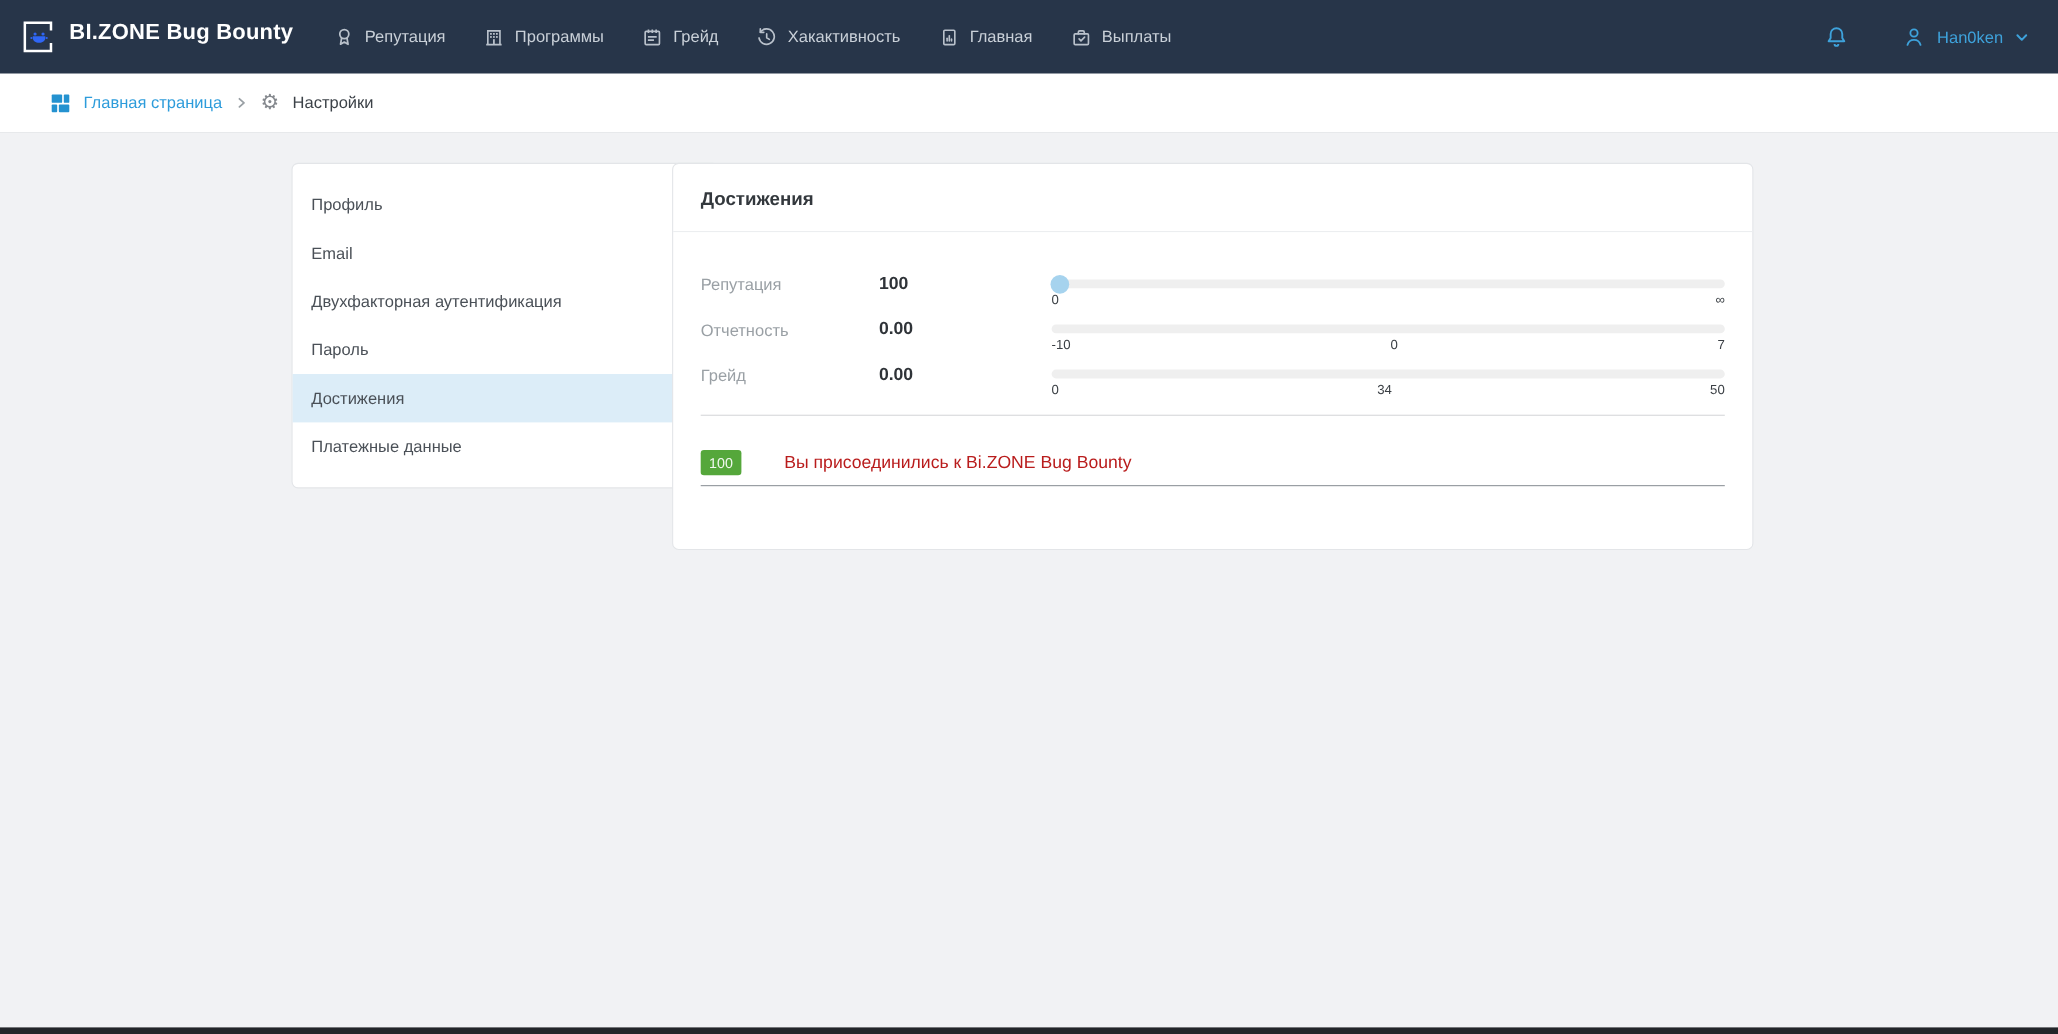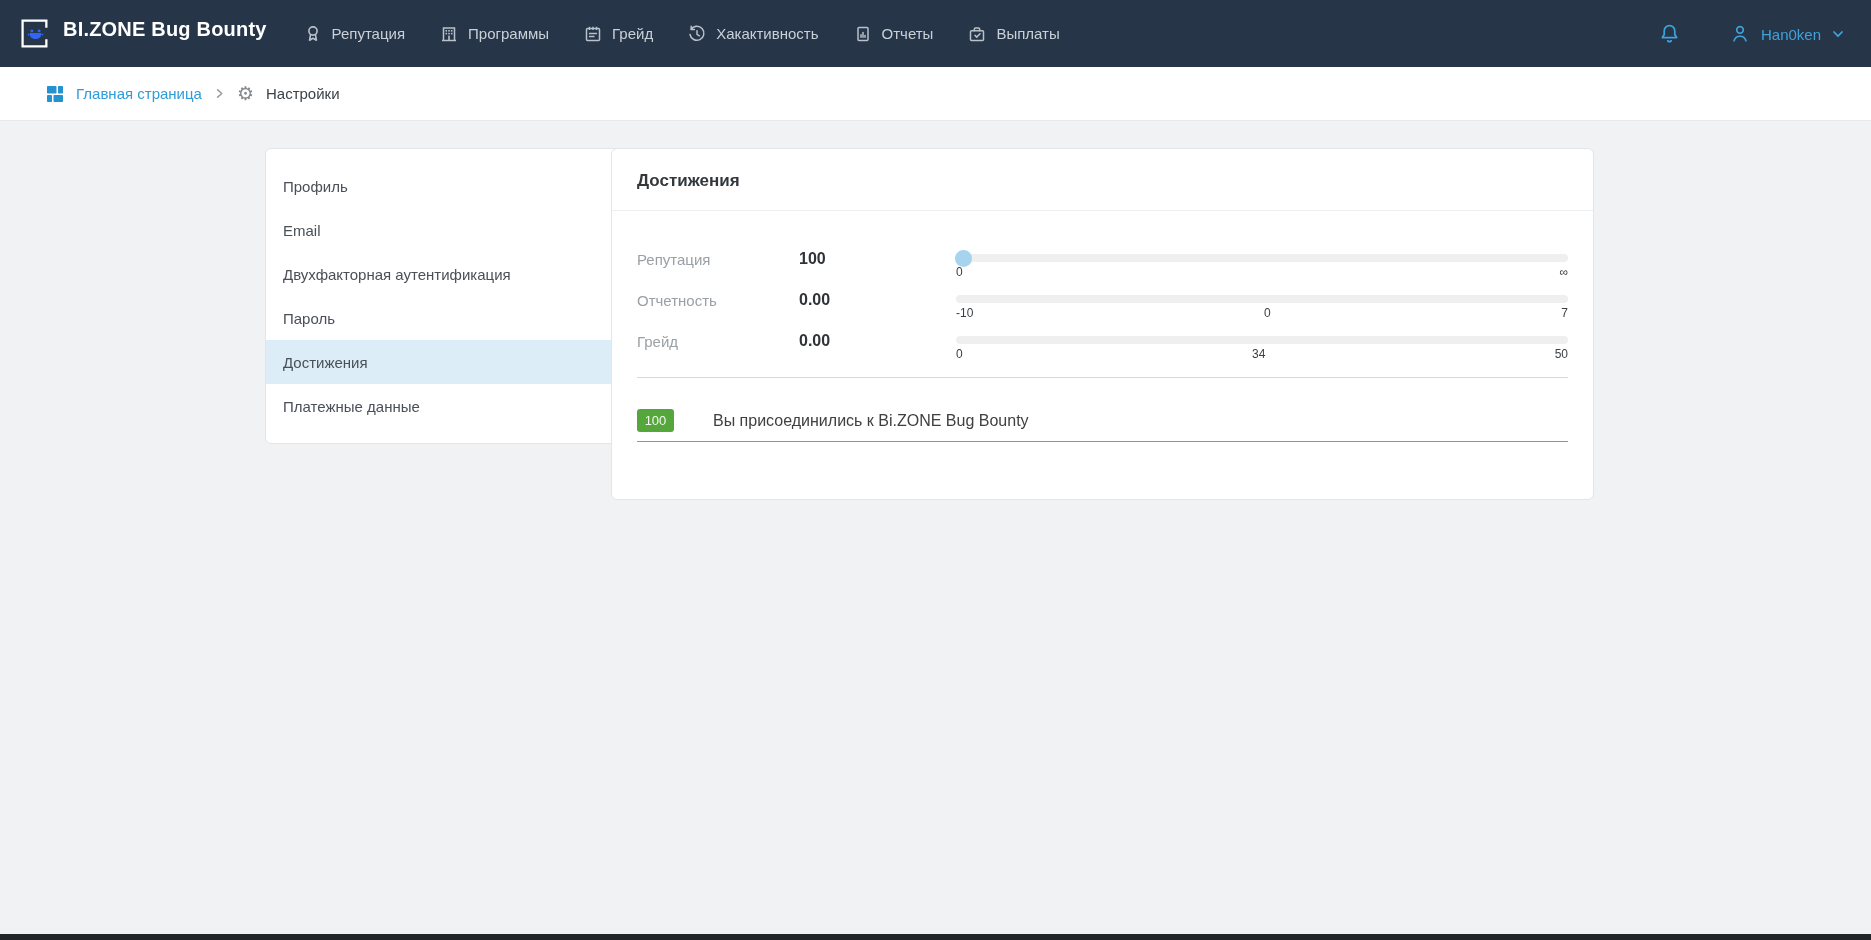--- a/index.html
+++ b/index.html
@@ -83,21 +83,21 @@
   .history-title { font-size:16px; font-weight:bold; color:#33383d; margin-top:22px; }
   .history-entry {
     margin-top:31px; display:flex; align-items:center; gap:39px;
     border-bottom:1px solid #8f959b; padding-bottom:9px;
   }
   .points-badge {
     min-width:37px; height:23px; background:#55a73b; border-radius:3px;
     color:rgba(255,255,255,.92); font-size:13px;
     display:flex; align-items:center; justify-content:center; padding:0 4px;
   }
-  .entry-text { font-size:16px; color:#404040; }
+  .entry-text { font-size:16px; color:#b91c1c; }
 
   .bottom-bar { position:absolute; left:0; bottom:0; width:100%; height:6px; background:#222529; }
 
   svg { display:block; }
 </style>
 </head>
 <body>
 
 <header class="navbar">
   <div class="brand">
@@ -169,21 +169,21 @@
     </a>
     <a class="nav-item">
       <span>
         <svg width="20" height="20" viewBox="0 0 20 20" fill="none" stroke="currentColor" stroke-width="1.5" stroke-linecap="round">
           <rect x="5" y="3.5" width="10" height="13" rx="1"></rect>
           <line x1="8" y1="13.2" x2="8" y2="10.8"></line>
           <line x1="10" y1="13.2" x2="10" y2="8.6"></line>
           <line x1="12" y1="13.2" x2="12" y2="11.6"></line>
         </svg>
       </span>
-      <span>Отчеты</span>
+      <span>Главная</span>
     </a>
     <a class="nav-item">
       <span>
         <svg width="20" height="20" viewBox="0 0 20 20" fill="none" stroke="currentColor" stroke-width="1.5" stroke-linecap="round" stroke-linejoin="round">
           <rect x="3.5" y="6.8" width="13" height="9.7" rx="1"></rect>
           <path d="M7.3 6.8 V5.3 a1.2 1.2 0 0 1 1.2-1.2 h3 a1.2 1.2 0 0 1 1.2 1.2 V6.8"></path>
           <path d="M8 11.4 l1.7 1.7 L13 9.8"></path>
         </svg>
       </span>
       <span>Выплаты</span>

